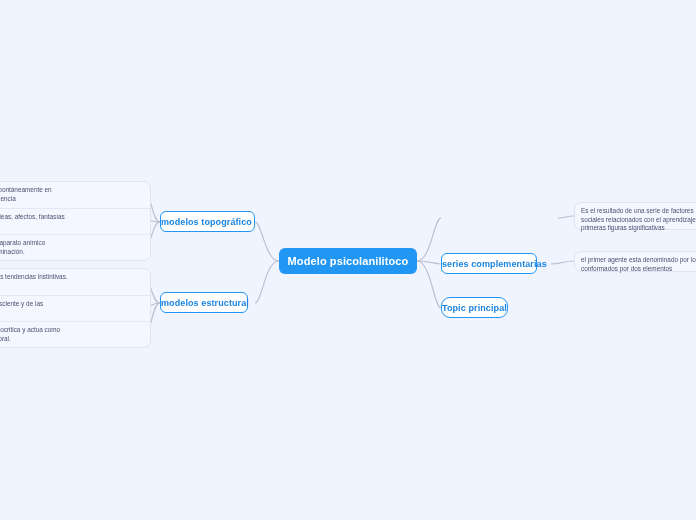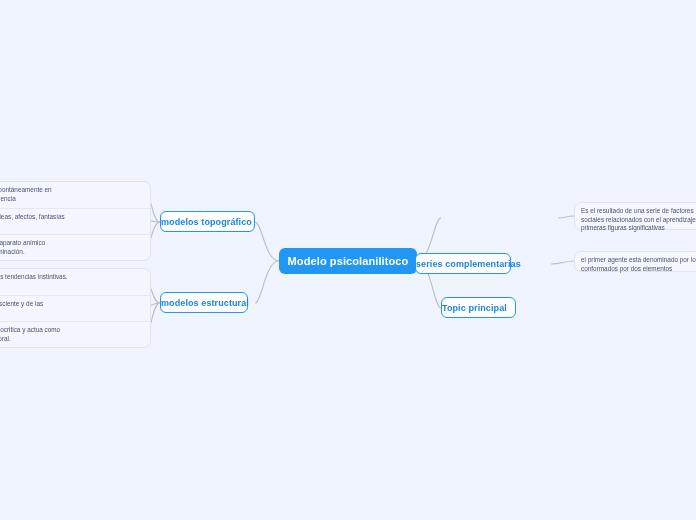--- a/index.html
+++ b/index.html
@@ -70,22 +70,22 @@
     color: #1b84e0;
     font-size: 9px;
     font-weight: bold;
     white-space: nowrap;
     letter-spacing: 0.1px;
   }
 
   #node-topografico { left: 160px; top: 211px; width: 95px; }
   #node-estructural { left: 160px; top: 292px; width: 88px; }
   #node-personalidad { left: 441px; top: 207px; width: 117px; }
-  #node-series      { left: 415px; top: 253px; width: 96px; }
-  #node-topic       { left: 441px; top: 297px; width: 75px; }
+  #node-series      { left: 441px; top: 253px; width: 96px; }
+  #node-topic       { left: 441px; top: 297px; width: 67px; border-radius: 9px; }
 
   
   .note-group {
     position: absolute;
     background: #f4f7ff;
     border: 1px solid #dfe4f2;
     border-radius: 7px;
     box-sizing: border-box;
     z-index: 4;
   }

